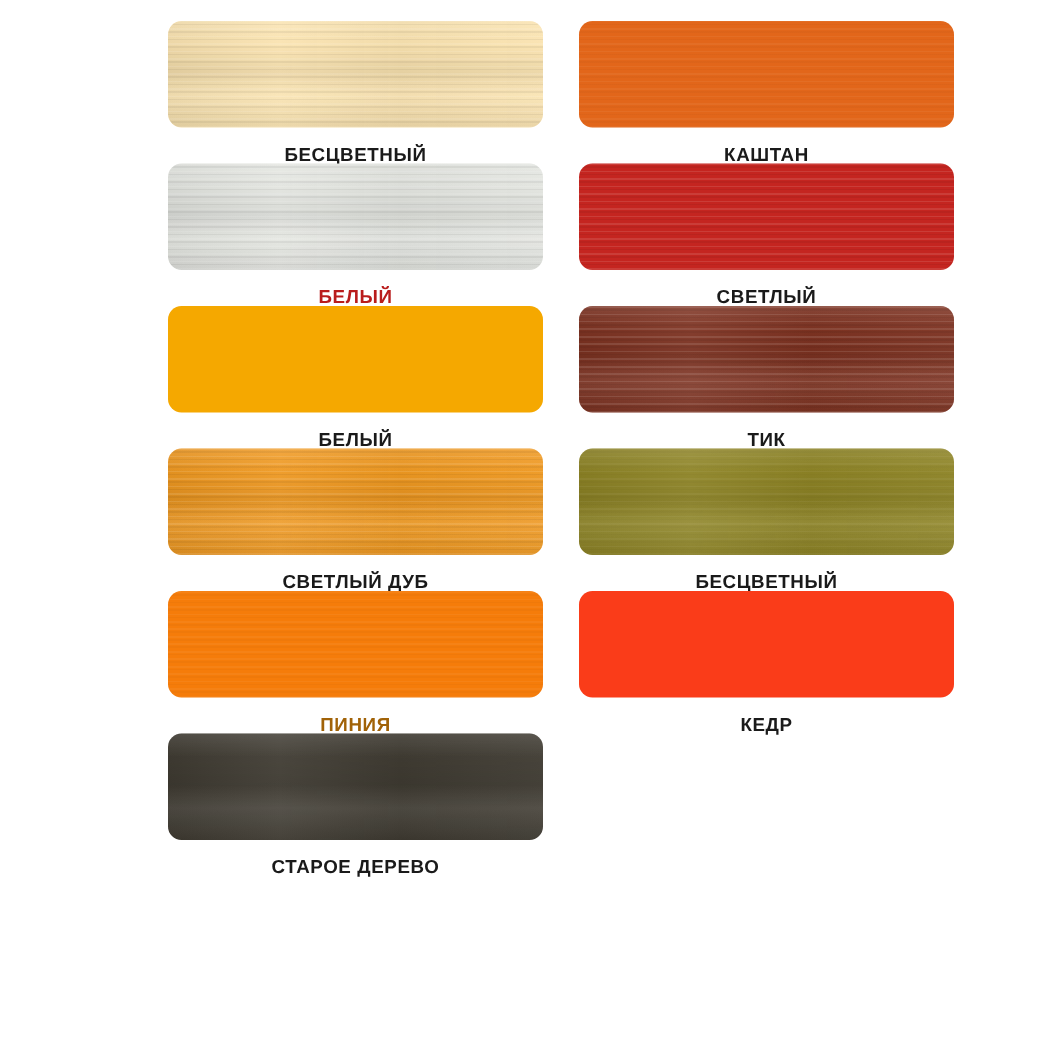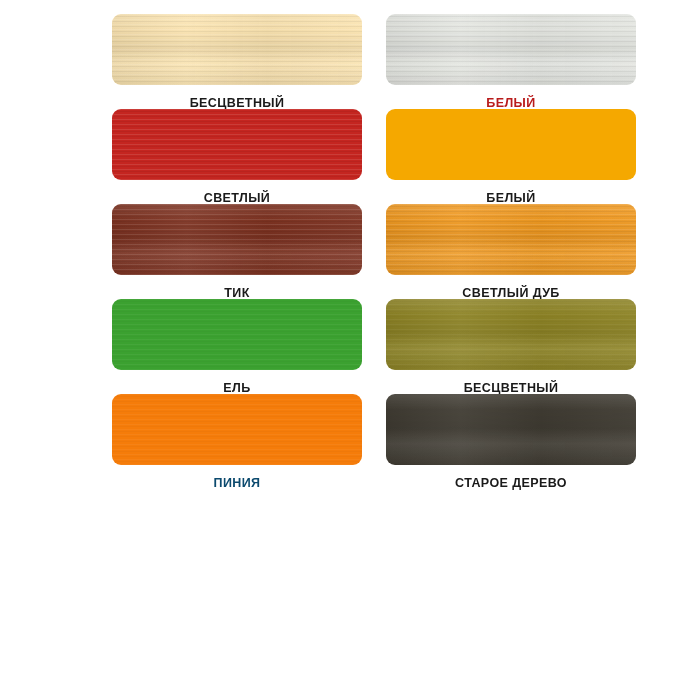--- a/index.html
+++ b/index.html
@@ -102,20 +102,27 @@
 
 <div id="palette" style="background: rgb(255, 255, 255); margin-left: 24px;">
     <div class="swatch-cell">
       <div class="chip grain-strong mottle-on" style="background: rgb(250, 227, 176);">
         <div class="mottle"></div>
         <div class="grain"></div>
       </div>
       <div class="label" style="color: rgb(26, 26, 26);">БЕСЦВЕТНЫЙ</div>
     </div>
     <div class="swatch-cell">
+      <div class="chip grain-soft" style="background: rgb(226, 102, 26);">
+        <div class="mottle"></div>
+        <div class="grain"></div>
+      </div>
+      <div class="label" style="color: rgb(26, 26, 26);">КАШТАН</div>
+    </div>
+    <div class="swatch-cell">
       <div class="chip grain-strong mottle-on" style="background: rgb(227, 229, 224);">
         <div class="mottle"></div>
         <div class="grain"></div>
       </div>
       <div class="label" style="color: #b91c1c;">БЕЛЫЙ</div>
     </div>
     <div class="swatch-cell">
       <div class="chip grain-strong" style="background: rgb(196, 37, 32);">
         <div class="mottle"></div>
         <div class="grain"></div>
@@ -136,39 +143,38 @@
       <div class="label" style="color: rgb(26, 26, 26);">ТИК</div>
     </div>
     <div class="swatch-cell">
       <div class="chip grain-strong mottle-on" style="background: rgb(239, 153, 34);">
         <div class="mottle"></div>
         <div class="grain"></div>
       </div>
       <div class="label" style="color: rgb(26, 26, 26);">СВЕТЛЫЙ ДУБ</div>
     </div>
     <div class="swatch-cell">
-      <div class="chip grain-soft" style="background: rgb(59, 161, 48);">
-        <div class="mottle"></div>
-        <div class="grain"></div>
-      </div>
-      <div class="label" style="color: rgb(26, 26, 26);">ЕЛЬ</div>
-    </div>
-    <div class="swatch-cell">
       <div class="chip grain-soft mottle-on" style="background: rgb(142, 132, 38);">
         <div class="mottle"></div>
         <div class="grain"></div>
       </div>
       <div class="label" style="color: rgb(26, 26, 26);">БЕСЦВЕТНЫЙ</div>
     </div>
     <div class="swatch-cell">
       <div class="chip grain-soft" style="background: rgb(245, 124, 10);">
         <div class="mottle"></div>
         <div class="grain"></div>
       </div>
-      <div class="label" style="color: #0c4a6e;">ПИНИЯ</div>
+      <div class="label" style="color: #a16207;">ПИНИЯ</div>
+    </div>
+    <div class="swatch-cell">
+      <div class="chip grain-none" style="background: rgb(250, 60, 25);">
+        <div class="mottle"></div>
+      </div>
+      <div class="label" style="color: rgb(26, 26, 26);">КЕДР</div>
     </div>
     <div class="swatch-cell">
       <div class="chip grain-none mottle-on" style="background: rgb(64, 60, 51);">
         <div class="mottle"></div>
       </div>
       <div class="label" style="color: rgb(26, 26, 26);">СТАРОЕ ДЕРЕВО</div>
     </div>
   </div>
 
 </body></html>

